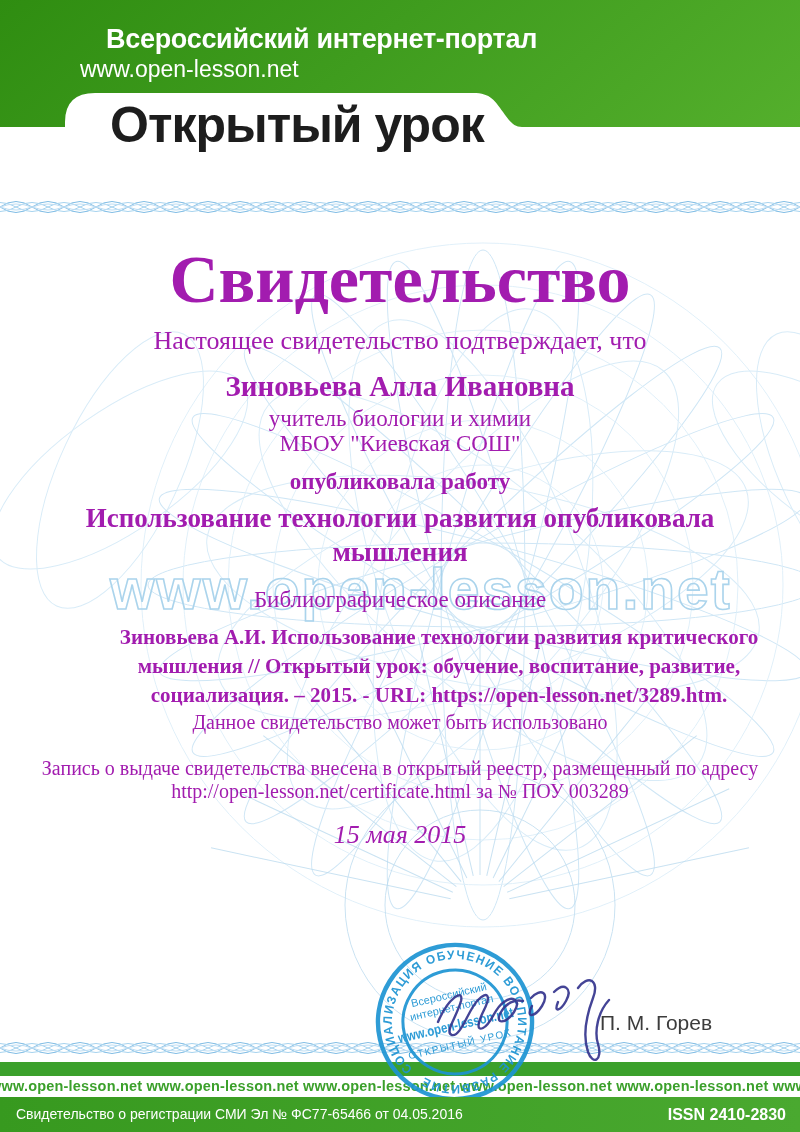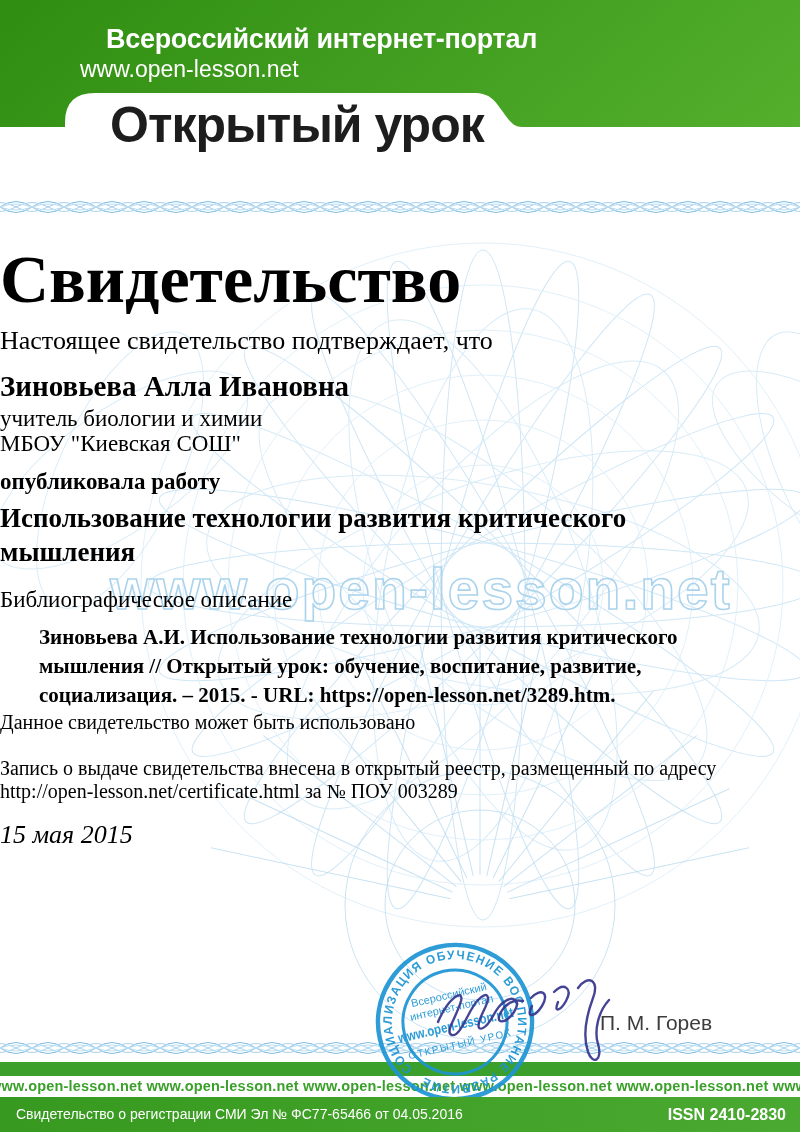--- a/index.html
+++ b/index.html
@@ -15,22 +15,22 @@
         -webkit-text-stroke:1.6px #abd4ec;z-index:2;}
   
   .header{position:absolute;left:0;top:0;width:800px;height:127px;z-index:4;
         background:linear-gradient(140deg,#2f8d11 0%,#3f9c1e 45%,#54af2c 100%);}
   .header svg{position:absolute;left:0;top:0;}
   .portal-title{position:absolute;left:80px;top:24px;color:#fff;font-size:27px;font-weight:bold;letter-spacing:-0.3px;margin-left:26px;}
   .portal-url{position:absolute;left:80px;top:56px;color:#fff;font-size:23px;font-weight:normal;}
   .brand-title{position:absolute;left:110px;top:96px;color:#1d1d1d;font-size:50px;font-weight:bold;letter-spacing:-1px;z-index:5;}
   .brand-tagline{position:absolute;left:113px;top:151px;color:#1b6fc6;font-size:22px;font-style:italic;font-weight:bold;z-index:5;}
   
-  .ct{position:absolute;left:0;width:800px;text-align:left;z-index:3;
-      font-family:"Liberation Serif",serif;color:#000000;}
+  .ct{position:absolute;left:0;width:800px;text-align:center;z-index:3;
+      font-family:"Liberation Serif",serif;color:#a21caf;}
   .cert-title{top:240px;font-size:68px;font-weight:bold;}
   .confirm{top:326px;font-size:26px;}
   .recipient{top:370px;font-size:29px;font-weight:bold;}
   .position{top:406px;font-size:23px;}
   .school{top:431px;font-size:23px;}
   .action{top:469px;font-size:23px;font-weight:bold;}
   .work-title{top:502px;font-size:27px;font-weight:bold;line-height:1.25;}
   .work-title span{display:inline-block;max-width:690px;}
   .biblio-head{top:587px;font-size:23px;}
   .biblio{top:623px;font-size:21px;font-weight:bold;line-height:1.37;padding-left:39px;}
@@ -151,21 +151,21 @@
     <div class="portal-url">www.open-lesson.net</div>
   </div>
   <div class="brand-title">Открытый урок</div>
 
   <div class="ct cert-title">Свидетельство</div>
   <div class="ct confirm">Настоящее свидетельство подтверждает, что</div>
   <div class="ct recipient">Зиновьева Алла Ивановна</div>
   <div class="ct position">учитель биологии и химии</div>
   <div class="ct school">МБОУ "Киевская СОШ"</div>
   <div class="ct action">опубликовала работу</div>
-  <div class="ct work-title"><span>Использование технологии развития критического мышления</span></div>
+  <div class="ct work-title"><span>Использование технологии развития опубликовала мышления</span></div>
   <div class="ct biblio-head">Библиографическое описание</div>
   <div class="ct biblio"><span>Зиновьева А.И. Использование технологии развития критического мышления // Открытый урок: обучение, воспитание, развитие, социализация. – 2015. - URL: https://open-lesson.net/3289.htm.</span></div>
   <div class="ct usage1">Данное свидетельство может быть использовано</div>
   <div class="ct registry1">Запись о выдаче свидетельства внесена в открытый реестр, размещенный по адресу</div>
   <div class="ct registry2">http://open-lesson.net/certificate.html за № ПОУ 003289</div>
   <div class="ct issue-date">15 мая 2015</div>
 
   <div class="editor-name">П. М. Горев</div>
 
   <svg class="stamp-svg" width="200" height="200" viewBox="0 0 200 200">

